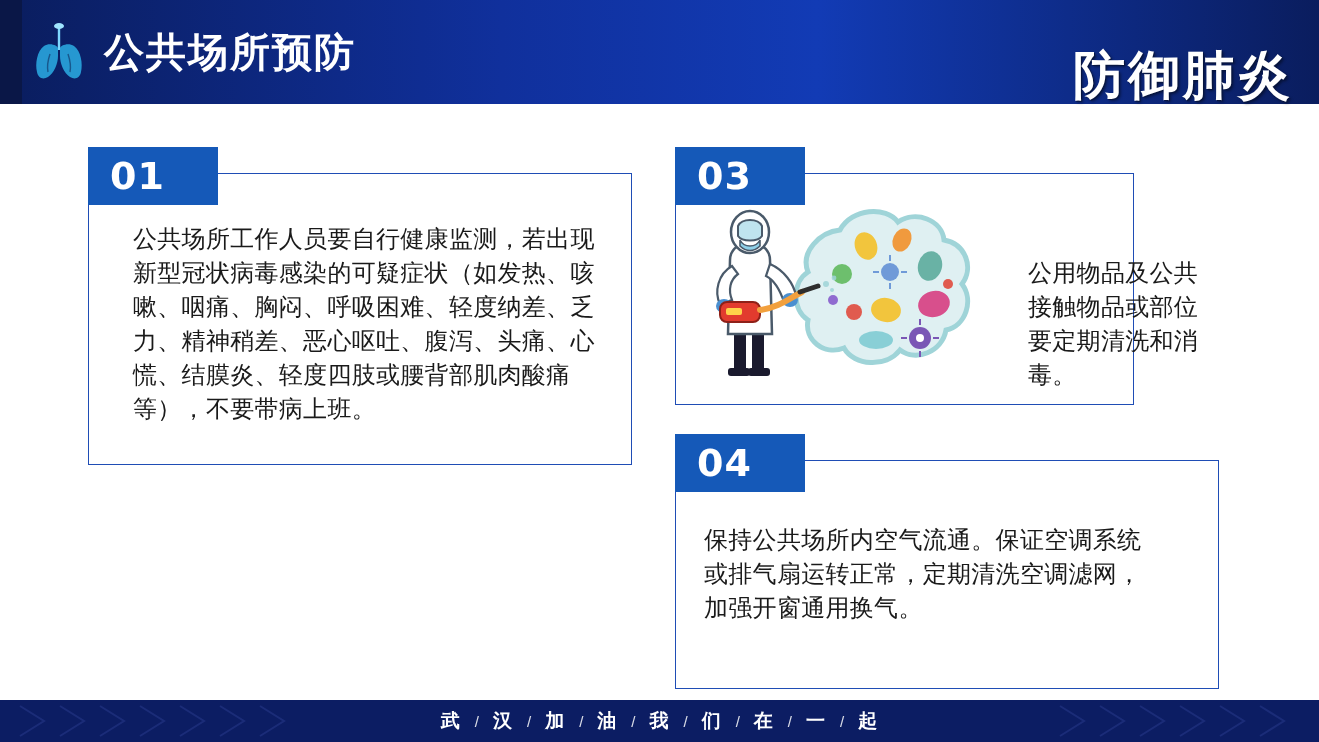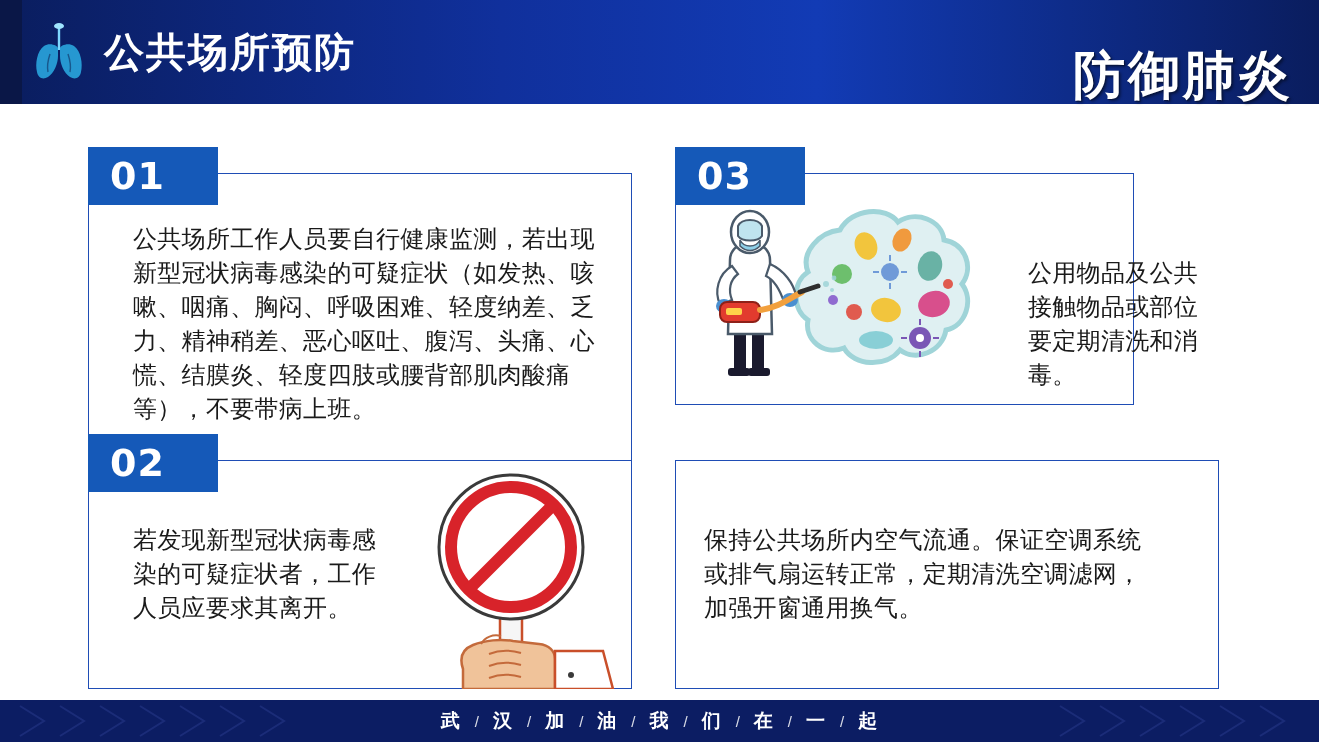--- a/index.html
+++ b/index.html
@@ -180,42 +180,20 @@
 
     <div class="header-title">公共场所预防</div>
     <div class="header-brand">防御肺炎</div>
   </div>
 
   <div class="card" id="card1">
     <div class="card-num">01</div>
     <div class="card-text">公共场所工作人员要自行健康监测，若出现新型冠状病毒感染的可疑症状（如发热、咳嗽、咽痛、胸闷、呼吸困难、轻度纳差、乏力、精神稍差、恶心呕吐、腹泻、头痛、心慌、结膜炎、轻度四肢或腰背部肌肉酸痛等），不要带病上班。</div>
   </div>
 
-  <div class="card" id="card2">
-    <div class="card-num">02</div>
-    <div class="card-text">若发现新型冠状病毒感染的可疑症状者，工作人员应要求其离开。</div>
-
-    <svg class="illus2" viewBox="0 0 244 216">
-
-      <rect x="111" y="128" width="22" height="72" fill="#f6f6f6" stroke="#c94f2a" stroke-width="2.5"></rect>
-
-      <circle cx="122" cy="74" r="72" fill="#ffffff" stroke="#3a3a3a" stroke-width="3"></circle>
-      <circle cx="122" cy="74" r="60" fill="#ffffff" stroke="#d8232a" stroke-width="12"></circle>
-      <line x1="79" y1="117" x2="165" y2="31" stroke="#d8232a" stroke-width="12"></line>
-
-      <path d="M74 196 C70 184 74 176 84 172 C96 167 112 166 124 168 L150 171 C160 172 166 178 166 186 L166 216 L74 216 Z" fill="#f0c39a" stroke="#c46a3b" stroke-width="2.5"></path>
-      <path d="M92 171 C96 164 104 161 112 163" fill="none" stroke="#c46a3b" stroke-width="2"></path>
-      <path d="M100 181 C110 177 122 177 132 180" fill="none" stroke="#c46a3b" stroke-width="2"></path>
-      <path d="M100 193 C110 189 122 189 132 192" fill="none" stroke="#c46a3b" stroke-width="2"></path>
-      <path d="M100 205 C110 201 122 201 132 204" fill="none" stroke="#c46a3b" stroke-width="2"></path>
-
-      <path d="M166 178 L214 178 L224 216 L166 216 Z" fill="#ffffff" stroke="#c94f2a" stroke-width="2.5"></path>
-      <circle cx="182" cy="202" r="3" fill="#3a3a3a"></circle>
-    </svg>
-  </div>
 
   <div class="card" id="card3">
     <div class="card-num">03</div>
 
     <svg class="illus3" viewBox="0 0 310 186">
 
       <path d="M150 30 C162 8 196 6 208 22 C226 10 252 20 254 40 C276 44 284 68 272 84 C284 100 276 126 256 130 C252 152 226 162 210 150 C196 168 164 166 154 148 C134 156 114 140 118 120 C102 110 102 82 118 72 C110 52 130 32 150 30 Z" fill="#dff0f2" stroke="#9fd4d8" stroke-width="5"></path>
 
       <ellipse cx="176" cy="46" rx="11" ry="14" fill="#f2c53d" transform="rotate(-20 176 46)"></ellipse>
       <ellipse cx="212" cy="40" rx="9" ry="12" fill="#f09a3e" transform="rotate(25 212 40)"></ellipse>
@@ -271,20 +249,21 @@
         <circle cx="136" cy="84" r="3"></circle>
         <circle cx="144" cy="78" r="2.4"></circle>
         <circle cx="142" cy="90" r="2"></circle>
       </g>
     </svg>
 
     <div class="card-text">公用物品及公共接触物品或部位要定期清洗和消毒。</div>
   </div>
 
   <div class="card" id="card4">
+    <div class="card-num">04</div>
     <div class="card-text">保持公共场所内空气流通。保证空调系统或排气扇运转正常，定期清洗空调滤网，加强开窗通用换气。</div>
   </div>
 
   <div class="footer">
     <svg class="footer-pattern" viewBox="0 0 1319 42" preserveAspectRatio="none">
       <g stroke="#2a3c8e" stroke-width="2" fill="none">
         <path d="M20 6 L44 21 L20 36"></path>
         <path d="M60 6 L84 21 L60 36"></path>
         <path d="M100 6 L124 21 L100 36"></path>
         <path d="M140 6 L164 21 L140 36"></path>

